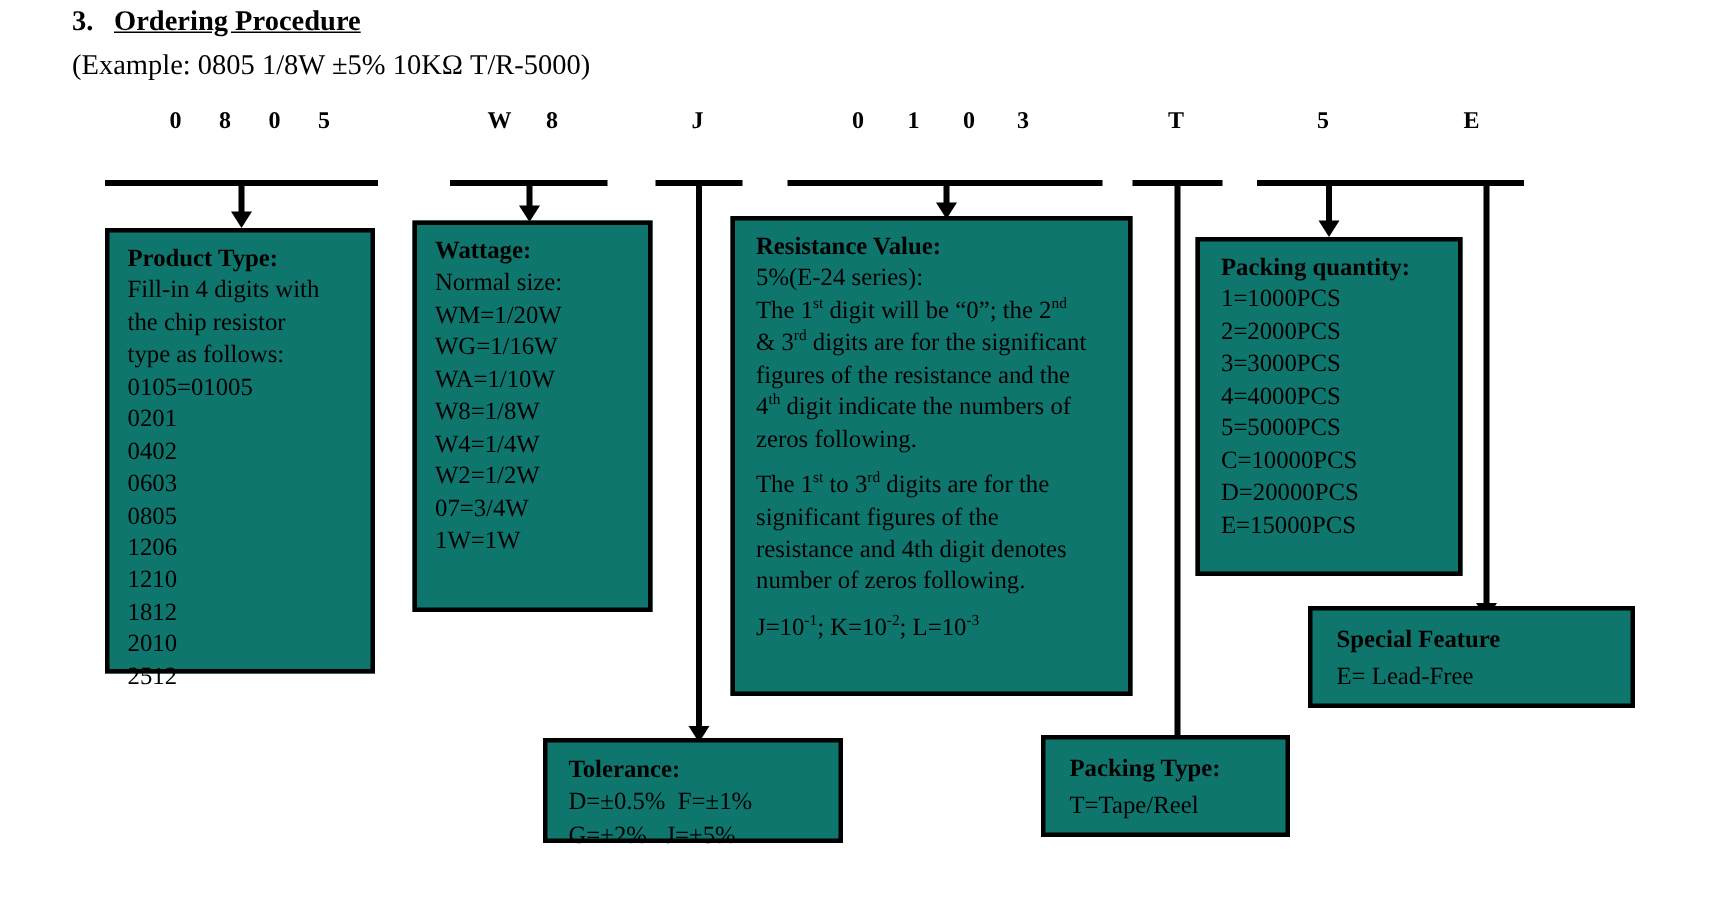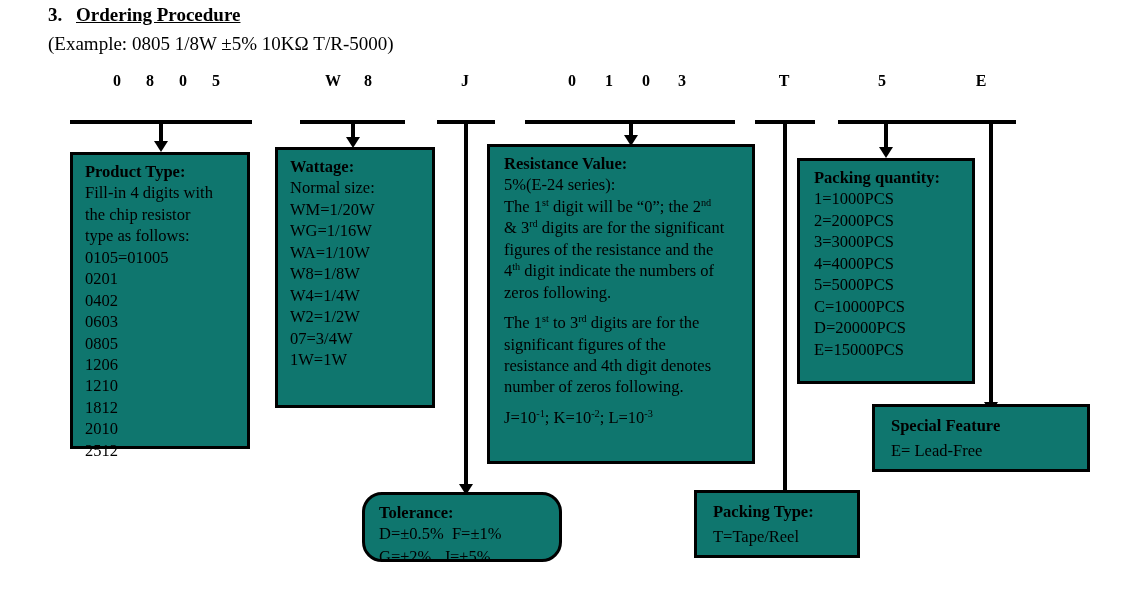--- a/index.html
+++ b/index.html
@@ -167,21 +167,21 @@
   </div>
 </div>
 
 <div class="abs box" style="left:872px;top:404px;width:218px;height:68px;">
   <div class="box-inner" style="padding-top:8px;padding-left:16px;">
     <div class="box-title">Special Feature</div>
     <div class="box-line" style="padding-top:4px;">E= Lead-Free</div>
   </div>
 </div>
 
-<div class="abs box" style="left:362px;top:492px;width:200px;height:70px;border-radius:20px;">
+<div class="abs box" style="left:362px;top:492px;width:200px;height:70px;">
   <div class="box-inner" style="padding-top:7px;padding-left:14px;">
     <div class="box-title">Tolerance:</div>
     <div class="tol-row">D=±0.5%  F=±1%</div>
     <div class="tol-row">G=±2%   J=±5%</div>
   </div>
 </div>
 
 <div class="abs box" style="left:694px;top:490px;width:166px;height:68px;">
   <div class="box-inner" style="padding-top:8px;padding-left:16px;">
     <div class="box-title">Packing Type:</div>

